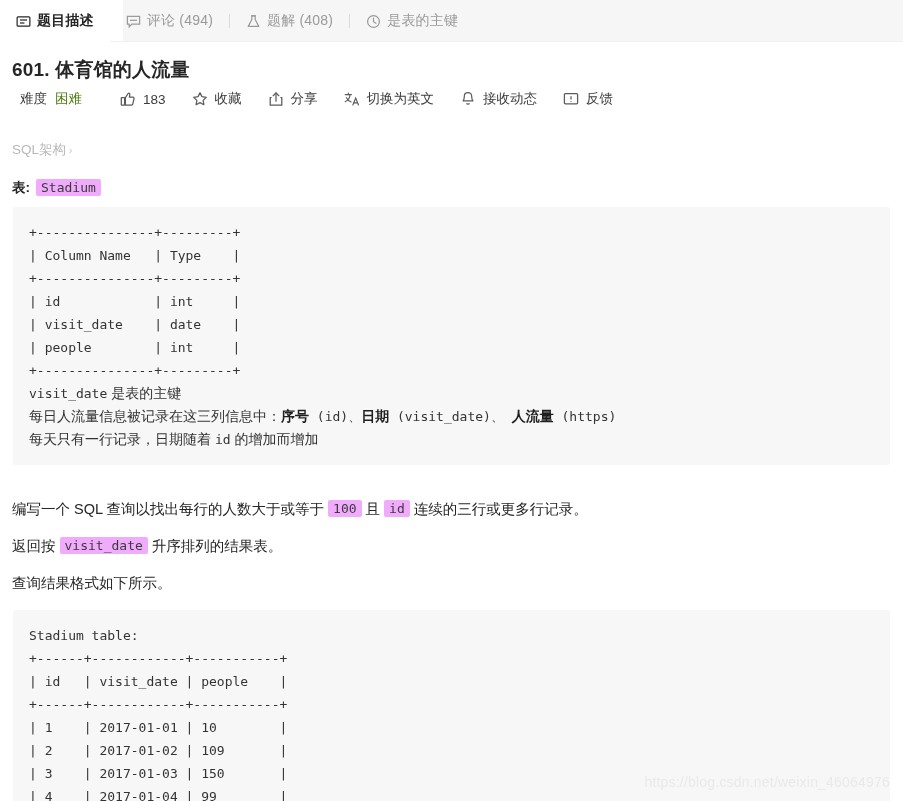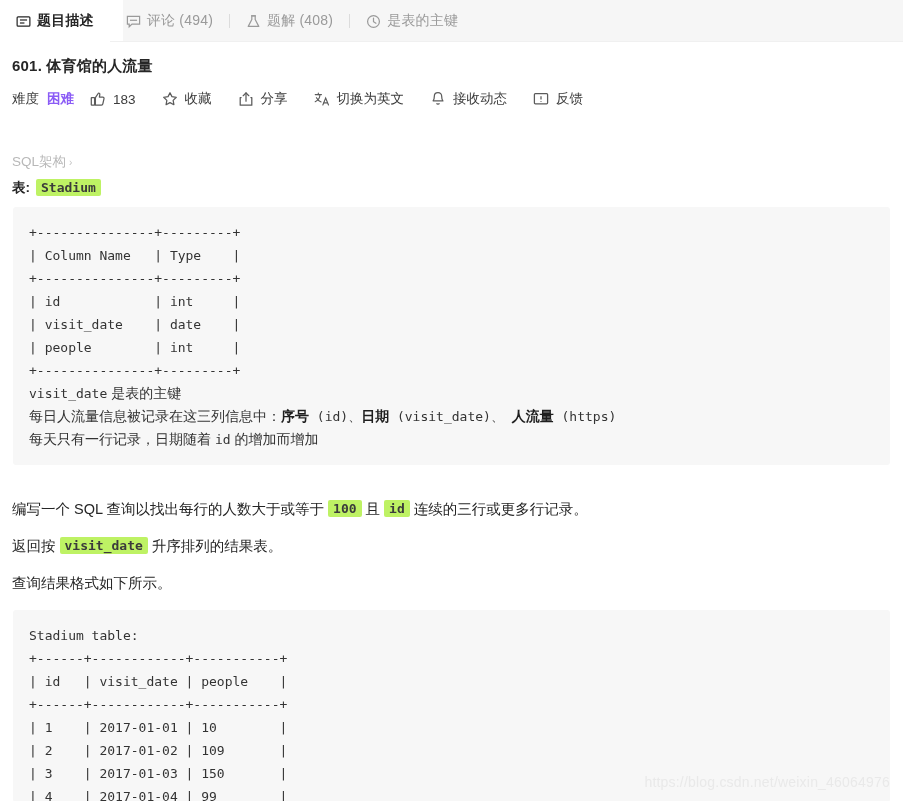--- a/index.html
+++ b/index.html
@@ -46,63 +46,63 @@
   .tab.active .ticon { color:#262626; }
   .tab .ticon svg { display:block; }
   .tab-sep {
     width:1px; height:14px; background:#dcdcdc; flex:none;
   }
   .count { color:#9a9a9a; font-weight:400; }
 
   
   .title {
     position:absolute; left:12px; top:57px;
-    font-size:15px; color:#262626; font-weight:600;
+    font-size:19px; color:#262626; font-weight:600;
     letter-spacing:0.2px;
   }
 
   
   .meta {
     position:absolute; left:12px; top:88px;
     display:flex; align-items:center; height:22px;
     font-size:13.5px; color:#3c3c3c;
   }
-  .meta .m-label { color:#3c3c3c; margin-right:8px; }
-  .meta .m-diff  { color:#8b5cf6; margin-right:16px;font-weight:bold; }
+  .meta .m-label { color:#3c3c3c; margin-right:8px;margin-left:8px; }
+  .meta .m-diff  { color:#4d7c0f; margin-right:38px; }
   .meta .m-item {
     display:flex; align-items:center; margin-right:26px;
     cursor:pointer; color:#3c3c3c;
   }
   .meta .m-item:last-child { margin-right:0;justify-content:flex-end; }
   .meta .m-ico {
     width:16px; height:16px; margin-right:7px;
     display:inline-flex; align-items:center; justify-content:center;
     color:#5b5b5b; flex:none;
   }
   .meta .m-ico svg { display:block; }
 
   
   .schema-link {
     position:absolute; left:12px; top:141px;
-    font-size:13.5px; color:#b8b8b8; cursor:pointer;margin-top:12px;
+    font-size:13.5px; color:#b8b8b8; cursor:pointer;
   }
   .schema-link .chev { font-size:10px; margin-left:3px; color:#c4c4c4; }
 
   
   .tablabel {
     position:absolute; left:12px; top:179px;
     font-size:13.5px; color:#262626; font-weight:600;
     display:flex; align-items:baseline;
   }
   .tablabel .tl-text { margin-right:6px; }
   code.inline {
     font-family:"DejaVu Sans Mono","Liberation Mono", monospace;
-    background:#bef264; color:#3b3b3b;
+    background:#f0abfc; color:#3b3b3b;
     padding:1px 5px; border-radius:2px;
-    font-size:13px; font-weight:700;
+    font-size:13px; font-weight:400;
   }
 
   
   .codeblock {
     position:absolute; left:13px; width:877px;
     background:#f7f7f7; border-radius:3px;
     padding:14px 16px;
     font-family:"DejaVu Sans Mono","Liberation Mono", monospace;
     font-size:13px; line-height:23px;
     color:#333333; white-space:pre;

